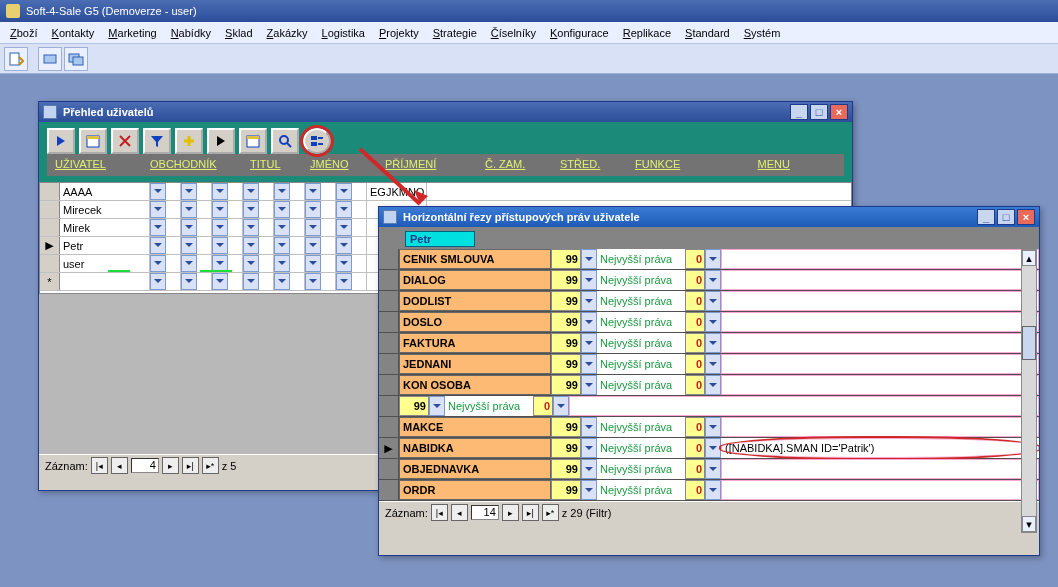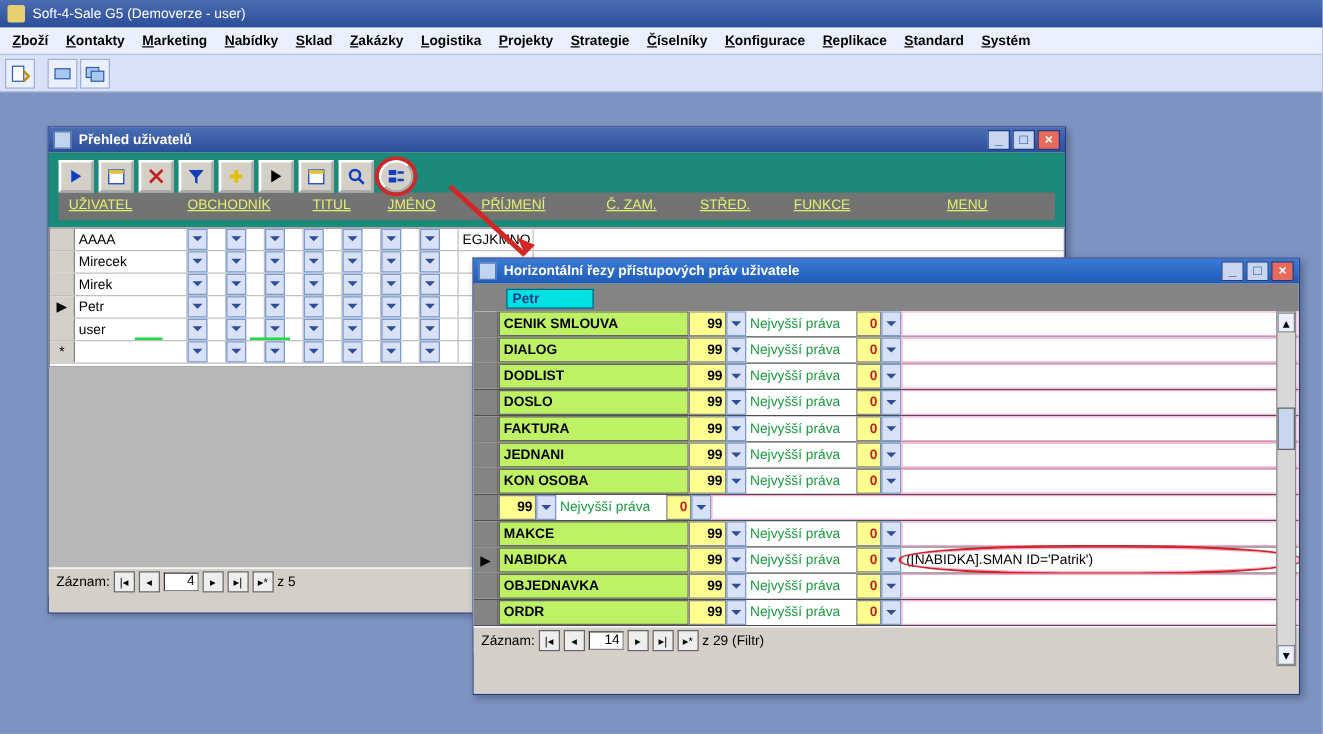--- a/index.html
+++ b/index.html
@@ -1,19 +1,19 @@
 <!DOCTYPE html>
 <html><head>
 <meta charset="utf-8">
 <style>
   * { box-sizing: border-box; font-family: Tahoma, sans-serif; font-size: 11px; }
   body { margin:0; background:#7d93c1; width:1058px; height:587px; overflow:hidden; position:relative;}
   .main-titlebar{ background:linear-gradient(#4a6db3,#2c4d99); color:#fff; height:22px; display:flex; align-items:center; padding:0 6px; gap:6px;}
   .app-icon{width:14px;height:14px;background:#e8d070;border-radius:2px;display:inline-block;}
-  .menubar{ background:#eaf0ff; height:22px; display:flex; align-items:center; padding:0 4px; gap:2px; border-bottom:1px solid #b5c3e0;font-weight:bold;}
+  .menubar{ background:#eaf0ff; height:22px; display:flex; align-items:center; padding:0 4px; gap:2px; border-bottom:1px solid #b5c3e0;}
   .menu-item{ padding:2px 6px; cursor:default;}
   .menu-item u{text-decoration:underline;}
   .toolbar-main{ background:#d8e1f5; height:30px; display:flex; align-items:center; padding:2px 4px; gap:2px; border-bottom:1px solid #9eb0d6;}
   .tbtn{ width:24px;height:24px;border:1px solid #9eb0d6;background:#eaf0ff;display:flex;align-items:center;justify-content:center;}
   .tbtn svg{width:16px;height:16px;}
   .mdi-area{ position:absolute; top:74px; left:0; right:0; bottom:0; background:#7d93c1;}
 
   .window{ position:absolute; border:1px solid #1e3a8a; background:#d4d0c8; box-shadow:2px 2px 6px rgba(0,0,0,.3);}
   .win-titlebar{ background:linear-gradient(#4a6db3,#2c4d99); color:#fff; height:20px; display:flex; align-items:center; padding:0 4px; gap:6px;}
   .win-title-icon{width:14px;height:14px;background:#c0d4f0;border:1px solid #5a7ab0;display:inline-block;}
@@ -39,21 +39,21 @@
   .nav-btn{width:17px;height:17px;border:1px solid #666;background:#eee;display:flex;align-items:center;justify-content:center;font-size:9px;}
   .nav-input{width:28px;height:15px;border:1px inset #888;background:#fff;text-align:right;padding-right:2px;}
 
   
   .rights-top{background:#848484;padding:4px 6px 2px;}
   .rights-user{display:inline-block;background:#00e0e0;color:#1e3a8a;font-weight:bold;padding:1px 4px;border:1px solid #006080;min-width:70px;}
   .rights-hdr{display:flex;background:#848484;color:#fff;text-decoration:underline;padding:2px 6px 4px;}
   .rights-grid{background:#fff;overflow:hidden;}
   .rrow{display:flex;height:21px;border-bottom:1px solid #505050;align-items:stretch;}
   .rrow .sel{width:20px;background:#848484;border-right:1px solid #505050;display:flex;align-items:center;justify-content:center;}
-  .tname{width:152px;border:1px solid #666;background:#bef264;font-weight:bold;padding:1px 3px;display:flex;align-items:center;}
+  .tname{width:152px;border:1px solid #666;background:#fdba74;font-weight:bold;padding:1px 3px;display:flex;align-items:center;}
   .lvl{width:30px;background:#ffff90;border:1px solid #888;display:flex;align-items:center;justify-content:flex-end;padding-right:2px;font-weight:bold;}
   .lvl-dd{width:16px;}
   .right-name{width:88px;color:#1a9a40;padding:1px 3px;display:flex;align-items:center;}
   .imp{width:20px;background:#ffff90;border:1px solid #888;display:flex;align-items:center;justify-content:flex-end;padding-right:2px;color:#c02020;font-weight:bold;}
   .profi{flex:1;border:1px solid #f9a8d4;background:#fff;padding:5px 3px;display:flex;align-items:center;}
   .profi.hl{outline:2px solid #d02828;border-radius:45%;}
   .scrollbar-v{position:absolute;right:2px;top:22px;bottom:22px;width:16px;background:#d8d8d8;border:1px solid #888;display:flex;flex-direction:column;}
   .sb-btn{height:16px;background:#eaf0ff;border:1px solid #888;display:flex;align-items:center;justify-content:center;}
   .sb-track{flex:1;position:relative;}
   .sb-thumb{position:absolute;left:0;right:0;height:34px;top:60px;background:#c8d6f0;border:1px solid #666;}

